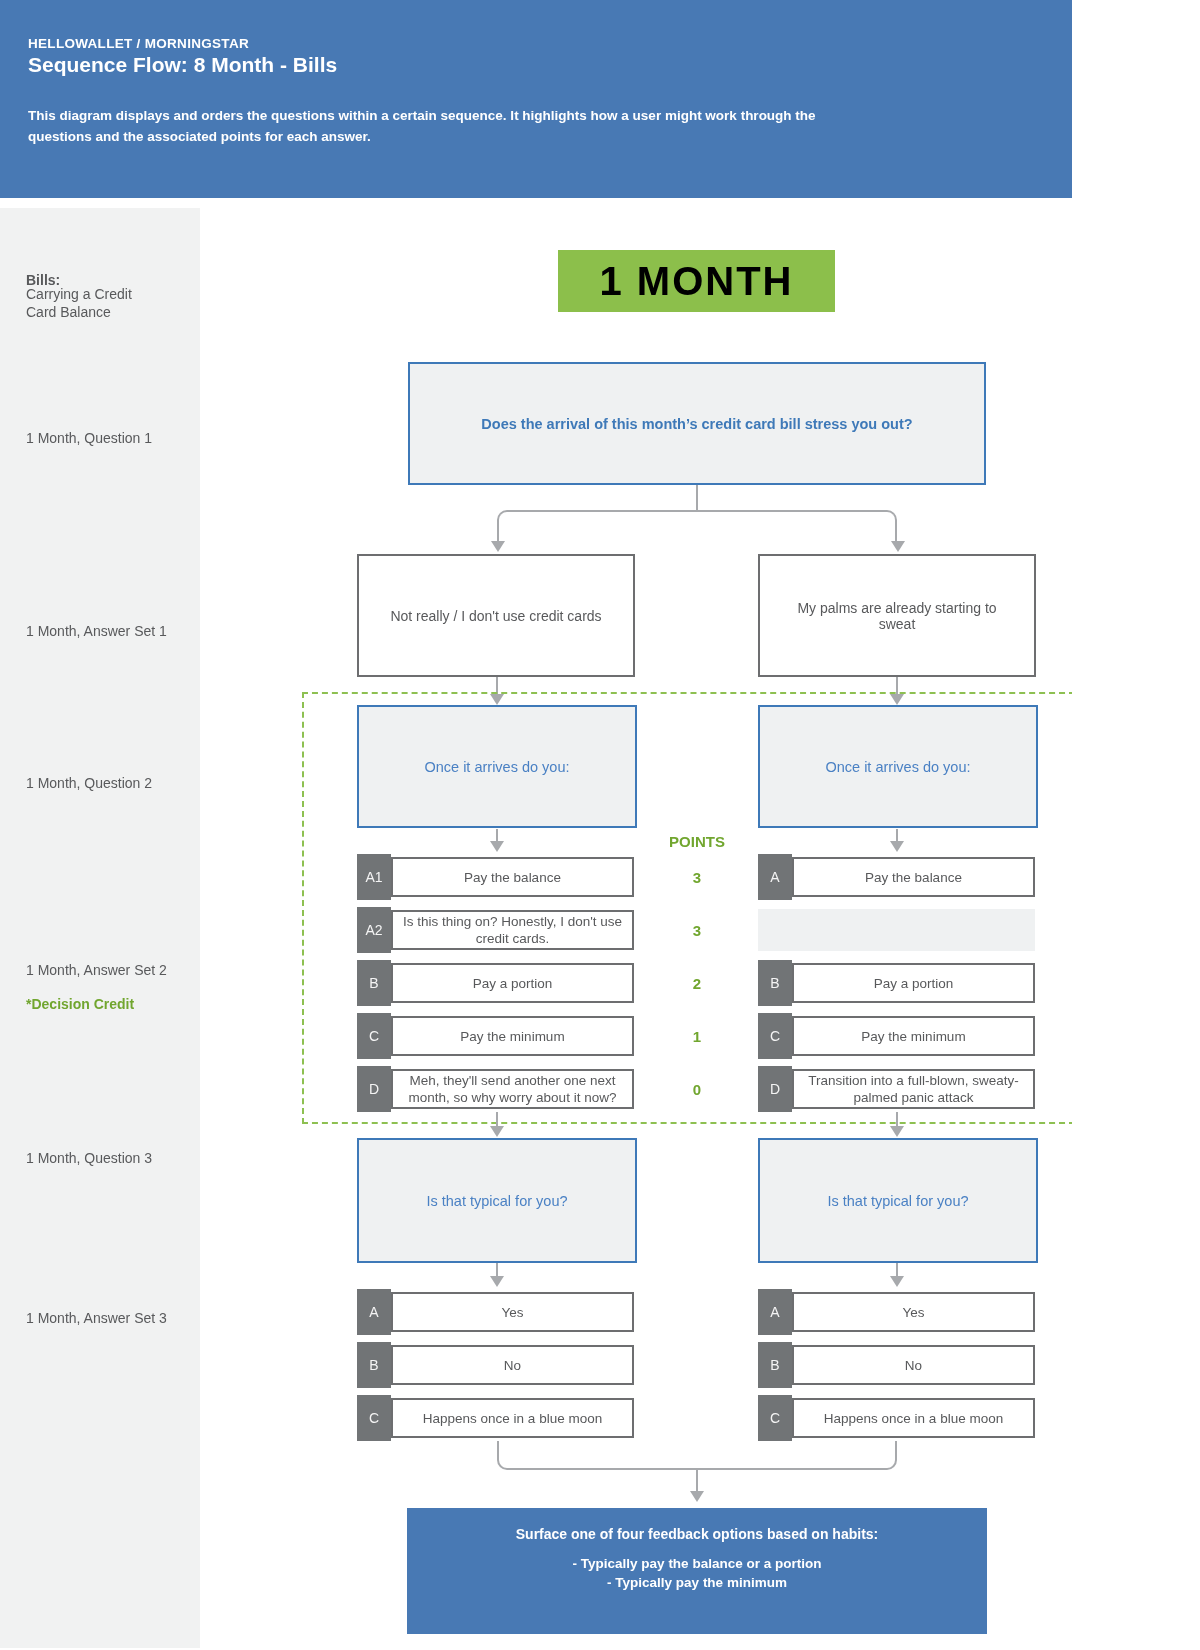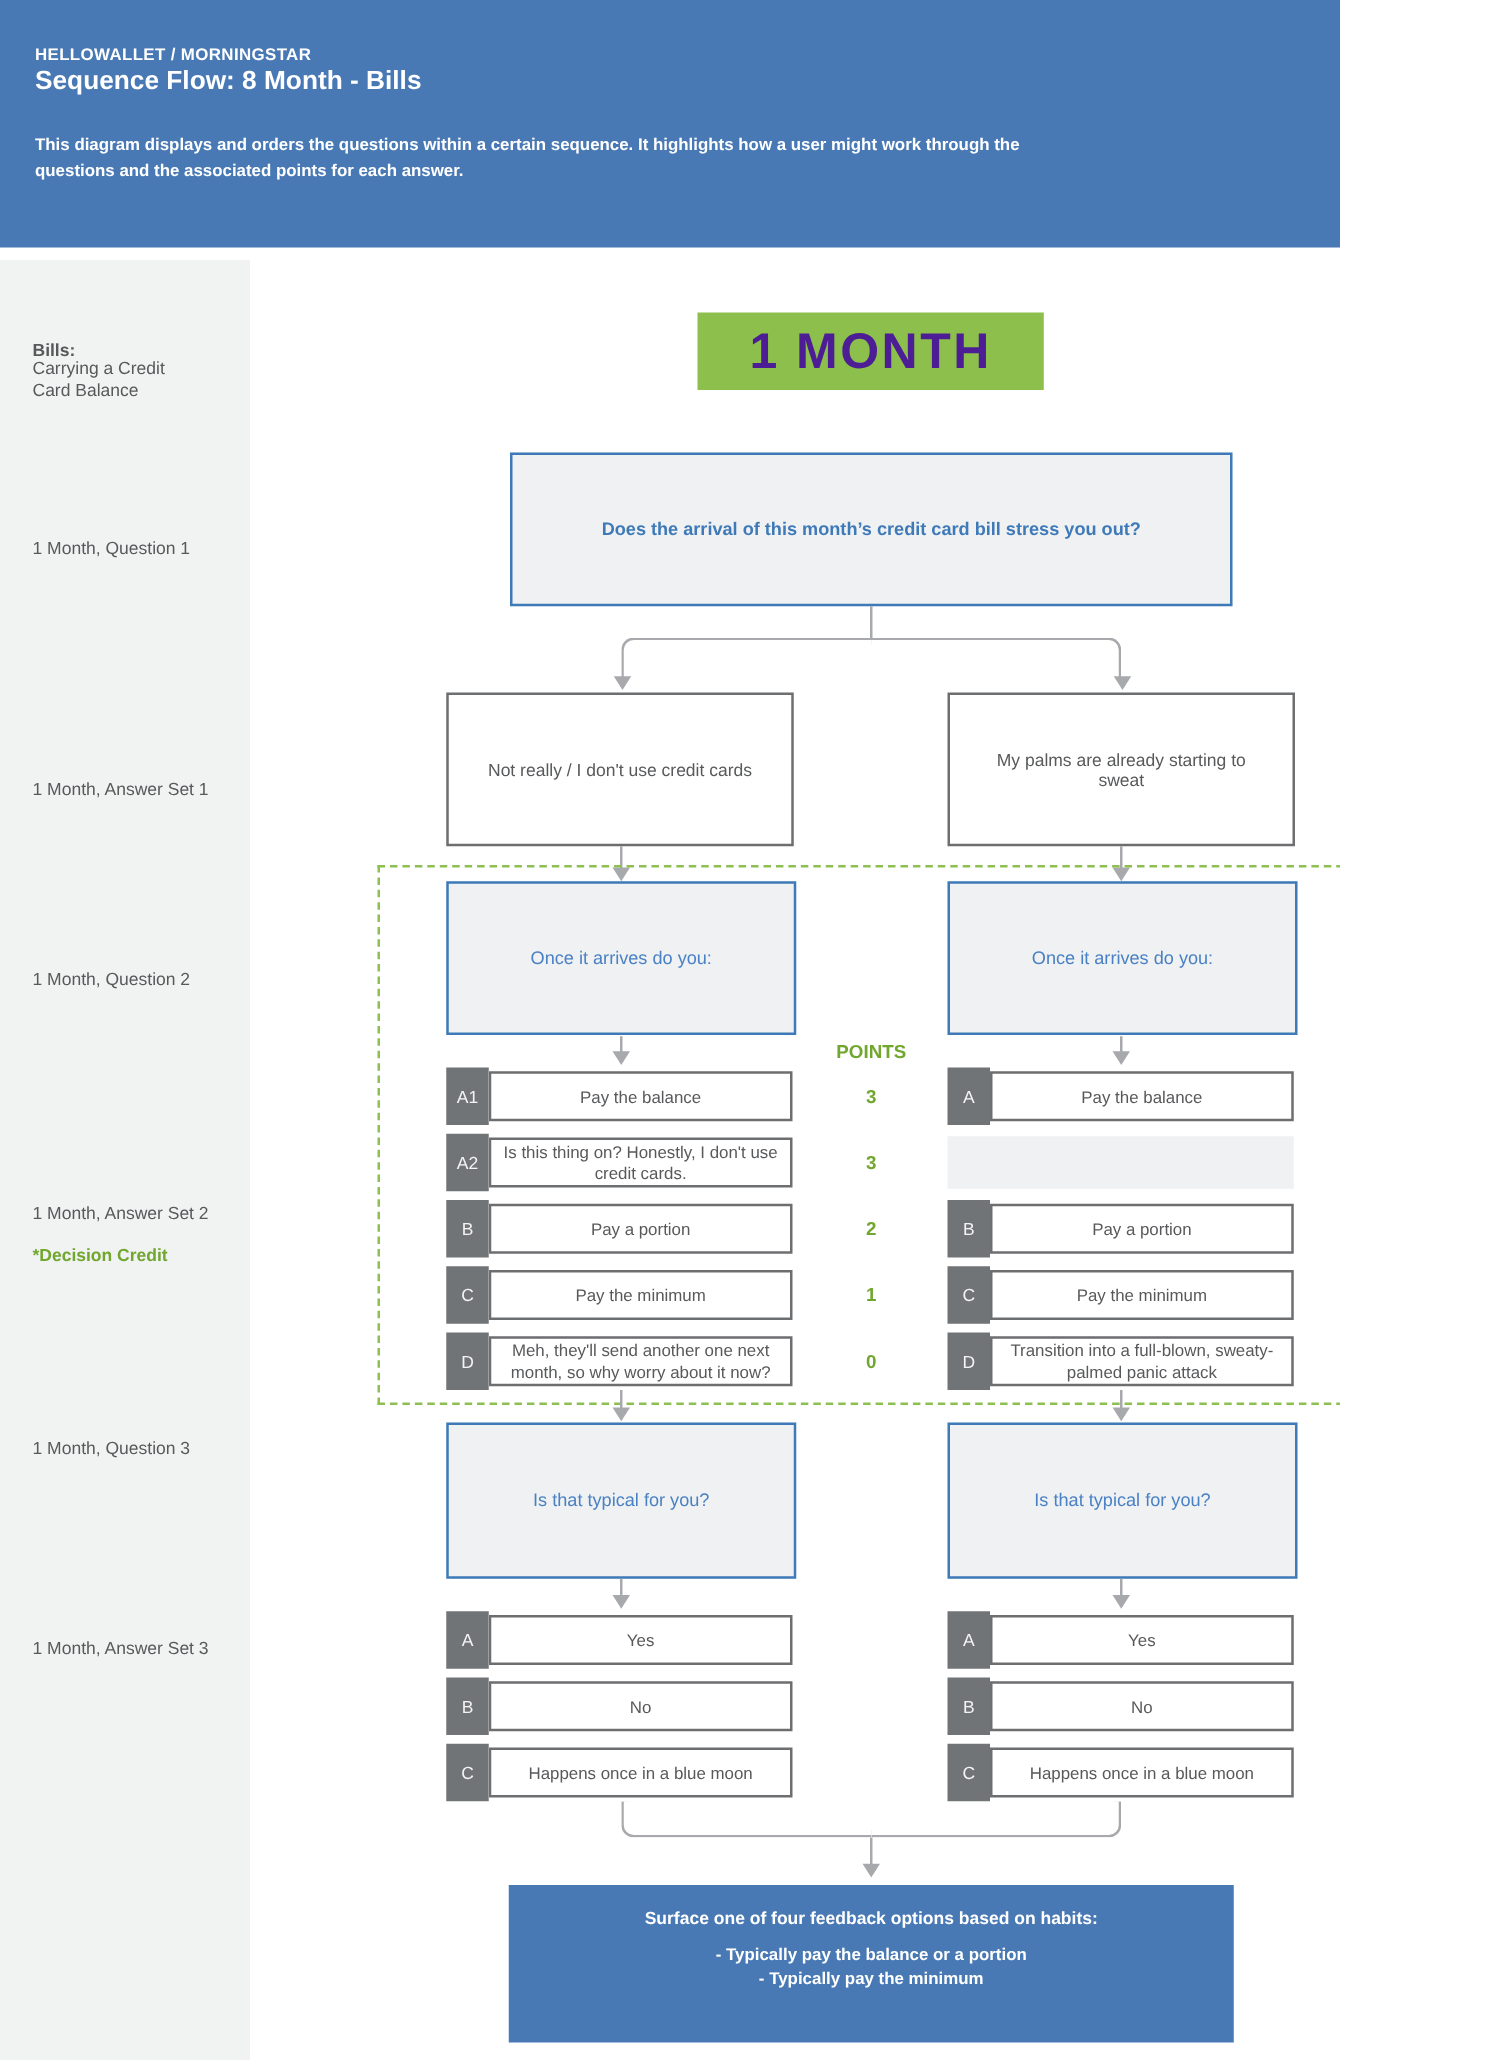--- a/index.html
+++ b/index.html
@@ -17,21 +17,21 @@
   .sidebar { position:absolute; left:0; top:198px; width:200px; height:1440px; background:#F1F2F2;margin-top:10px; }
   .side-label { position:absolute; left:26px; font-size:14px; color:#58595B; white-space:nowrap; }
   .bills-title { top:64px; font-weight:bold; }
   .bills-sub   { top:78px; width:120px; line-height:17.5px; white-space:normal; }
   .lbl-q1 { top:222px; } .lbl-a1 { top:415px; } .lbl-q2 { top:567px; }
   .lbl-a2 { top:754px; } .lbl-q3 { top:942px; } .lbl-a3 { top:1102px; }
   .lbl-de { top:788px; color:#71A62F; font-weight:bold; }
 
   
   .banner { position:absolute; left:558px; top:250px; width:277px; height:62px; background:#8CBF4B;
-            color:#4c1d95; font-size:40px; font-weight:bold; letter-spacing:2px;
+            color:#000000; font-size:40px; font-weight:bold; letter-spacing:2px;
             display:flex; align-items:center; justify-content:center; }
   .q-box  { position:absolute; background:#EFF1F2; border:2px solid #3E79B8; color:#4A81C4;
             display:flex; align-items:center; justify-content:center; text-align:center;
             font-size:14.5px; box-sizing:border-box; padding:0 30px; }
   .q1 { left:408px; top:362px; width:578px; height:123px; font-weight:bold; color:#3E79B8; }
   .q2L { left:357px; top:705px;  width:280px; height:123px; }
   .q2R { left:758px; top:705px;  width:280px; height:123px; }
   .q3L { left:357px; top:1138px; width:280px; height:125px; }
   .q3R { left:758px; top:1138px; width:280px; height:125px; }
 

